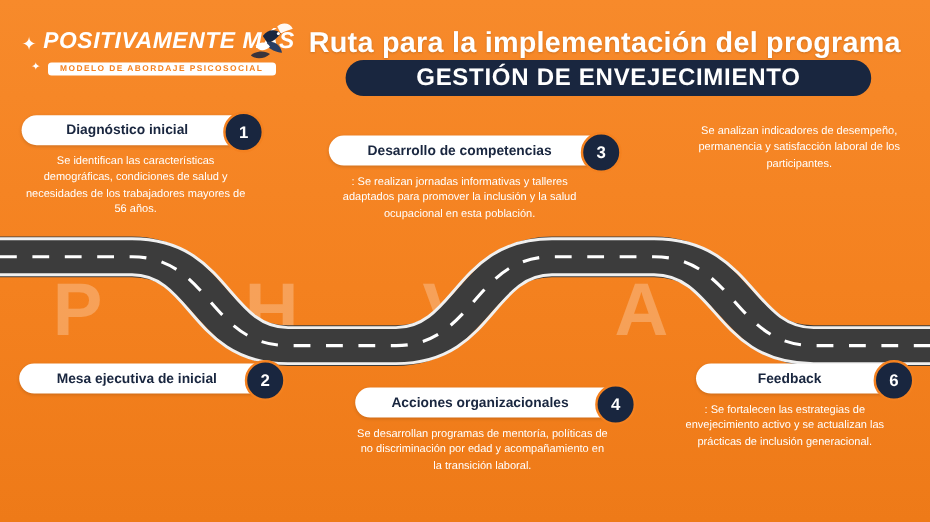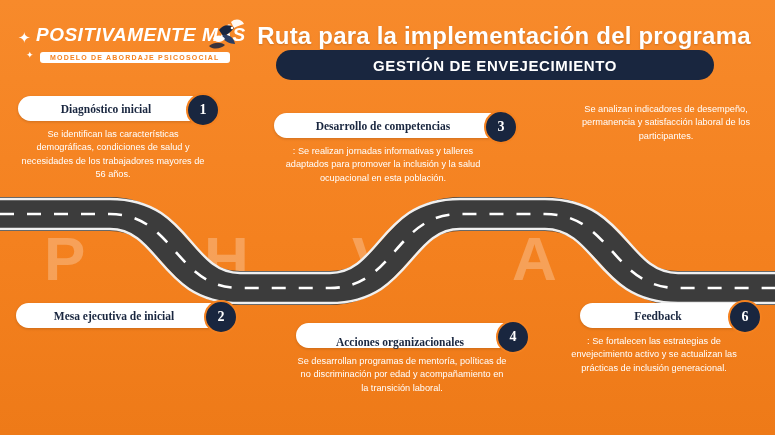--- a/index.html
+++ b/index.html
@@ -75,31 +75,31 @@
     width: 512px;
     text-align: center;
     color: #ffffff;
     font-size: 24px;
     font-weight: bold;
     letter-spacing: 0.2px;
     text-shadow: 0 1px 2px rgba(0,0,0,0.18);
   }
   .subtitle-pill {
     position: absolute;
-    left: 276px;
+    left: 288px;
     top: 50px;
     width: 438px;
     height: 30px;
     background: #19263F;
     border-radius: 15px;
     display: flex;
     align-items: center;
     justify-content: center;
     color: #ffffff;
-    font-size: 15px;
+    font-size: 20px;
     font-weight: bold;
     letter-spacing: 0.6px;
   }
 
   
   .watermark {
     position: absolute;
     top: 228px;
     font-size: 62px;
     font-weight: bold;
@@ -133,21 +133,20 @@
     height: 25px;
     display: flex;
     align-items: center;
     justify-content: center;
     padding: 0 26px 0 14px;
     color: #19263F;
     font-size: 11.5px;
     font-weight: bold;
     box-shadow: 0 1px 3px rgba(0,0,0,0.16);
     white-space: nowrap;
-    font-family: Liberation Serif, serif;
   }
   .badge {
     position: absolute;
     width: 30px;
     height: 30px;
     border-radius: 50%;
     background: #19263F;
     color: #ffffff;
     font-size: 14px;
     font-weight: bold;
@@ -167,21 +166,21 @@
   }
 
   
   .step-1 { left: 18px;  top: 96px;  width: 190px; }
   .step-1 .pill { width: 148px; }
   .step-2 { left: 16px;  top: 303px; width: 196px; }
   .step-2 .pill { width: 168px; }
   .step-3 { left: 274px; top: 113px; width: 218px; }
   .step-3 .pill { width: 190px; align-items: center; }
   .step-4 { left: 296px; top: 323px; width: 212px; }
-  .step-4 .pill { width: 180px; align-items: flex-end; }
+  .step-4 .pill { width: 180px; }
   .step-5 { left: 570px; top: 96px;  width: 192px; }
   .step-5 .pill { width: 140px; margin-left: 14px; }
   .step-6 { left: 558px; top: 303px; width: 192px; }
   .step-6 .pill { width: 128px; margin-left: 22px; }
 </style>
 </head>
 <body>
 
 <div id="stage">
 

